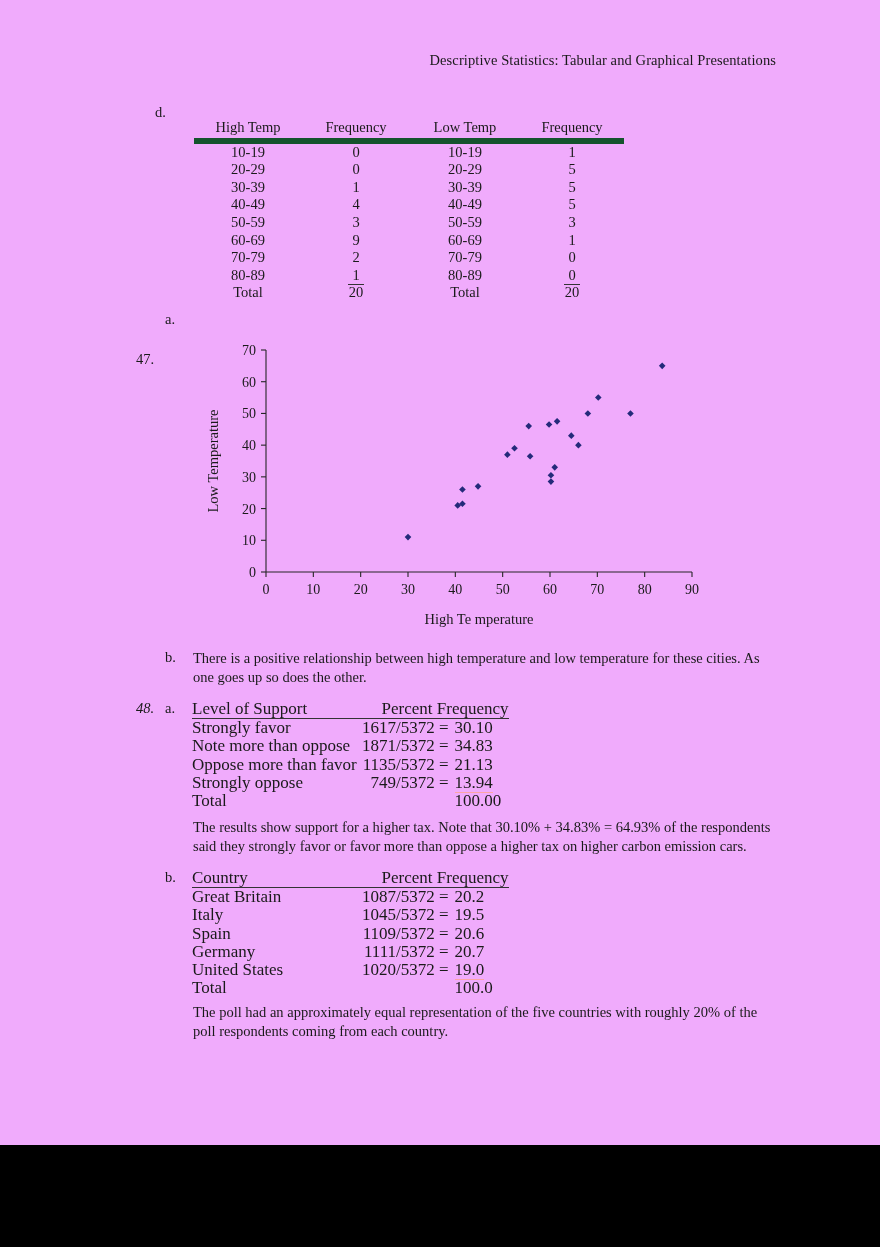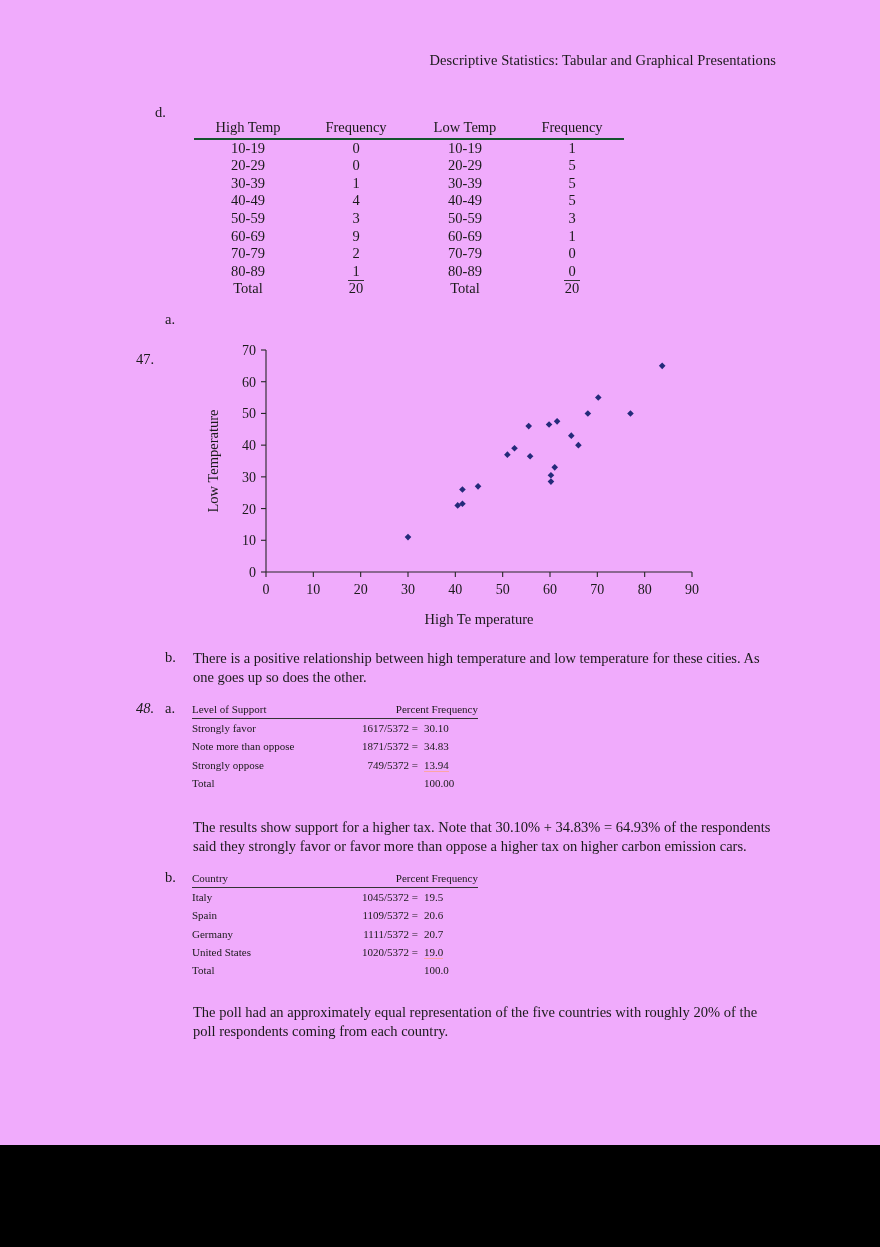--- a/index.html
+++ b/index.html
@@ -60,21 +60,21 @@
     font-size: 14.5px;
   }
   .freq-table th, .freq-table td {
     padding: 0;
     font-weight: normal;
     text-align: center;
     height: 17.6px;
     line-height: 17.6px;
   }
   .freq-table th {
-    border-bottom: 2px solid #14532d;
+    border-bottom: 6px solid #14532d;
     padding-bottom: 1px;
   }
   .freq-table .c-bin { width: 108px; }
   .freq-table .c-freq { width: 108px; }
   .freq-table .c-bin2 { width: 110px; }
   .freq-table .c-freq2 { width: 104px; }
   .freq-table td.ruled span {
     border-bottom: 1px solid #333;
     padding: 0 4px 1px 4px;
   }
@@ -106,21 +106,21 @@
   .para {
     position: absolute;
     font-size: 14.5px;
     line-height: 19px;
   }
 
   
   .pf-table {
     position: absolute;
     border-collapse: collapse;
-    font-size: 11px;
+    font-size: 17px;
     font-family: Liberation Serif, serif;
   }
   .pf-table td, .pf-table th {
     padding: 0;
     font-weight: normal;
     height: 18.2px;
     line-height: 18.2px;
     white-space: nowrap;
   }
   .pf-table th {
@@ -312,20 +312,25 @@
         <td class="label">Strongly favor</td>
         <td class="expr">1617/5372 =</td>
         <td class="val">30.10</td>
       </tr>
       <tr>
         <td class="label">Note more than oppose</td>
         <td class="expr">1871/5372 =</td>
         <td class="val">34.83</td>
       </tr>
       <tr>
+        <td class="label">Oppose more than favor</td>
+        <td class="expr">1135/5372 =</td>
+        <td class="val">21.13</td>
+      </tr>
+      <tr>
         <td class="label">Strongly oppose</td>
         <td class="expr">749/5372 =</td>
         <td class="val ruled"><span>13.94</span></td>
       </tr>
       <tr>
         <td class="label">Total</td>
         <td class="expr"></td>
         <td class="total-val">100.00</td>
       </tr>
     </tbody>
@@ -337,20 +342,25 @@
 
   <table class="pf-table" style="left:192px; top:869px;">
     <thead>
       <tr>
         <th style="width:170px;">Country</th>
         <th class="right" colspan="2">Percent Frequency</th>
       </tr>
     </thead>
     <tbody>
       <tr>
+        <td class="label">Great Britain</td>
+        <td class="expr">1087/5372 =</td>
+        <td class="val">20.2</td>
+      </tr>
+      <tr>
         <td class="label">Italy</td>
         <td class="expr">1045/5372 =</td>
         <td class="val">19.5</td>
       </tr>
       <tr>
         <td class="label">Spain</td>
         <td class="expr">1109/5372 =</td>
         <td class="val">20.6</td>
       </tr>
       <tr>

